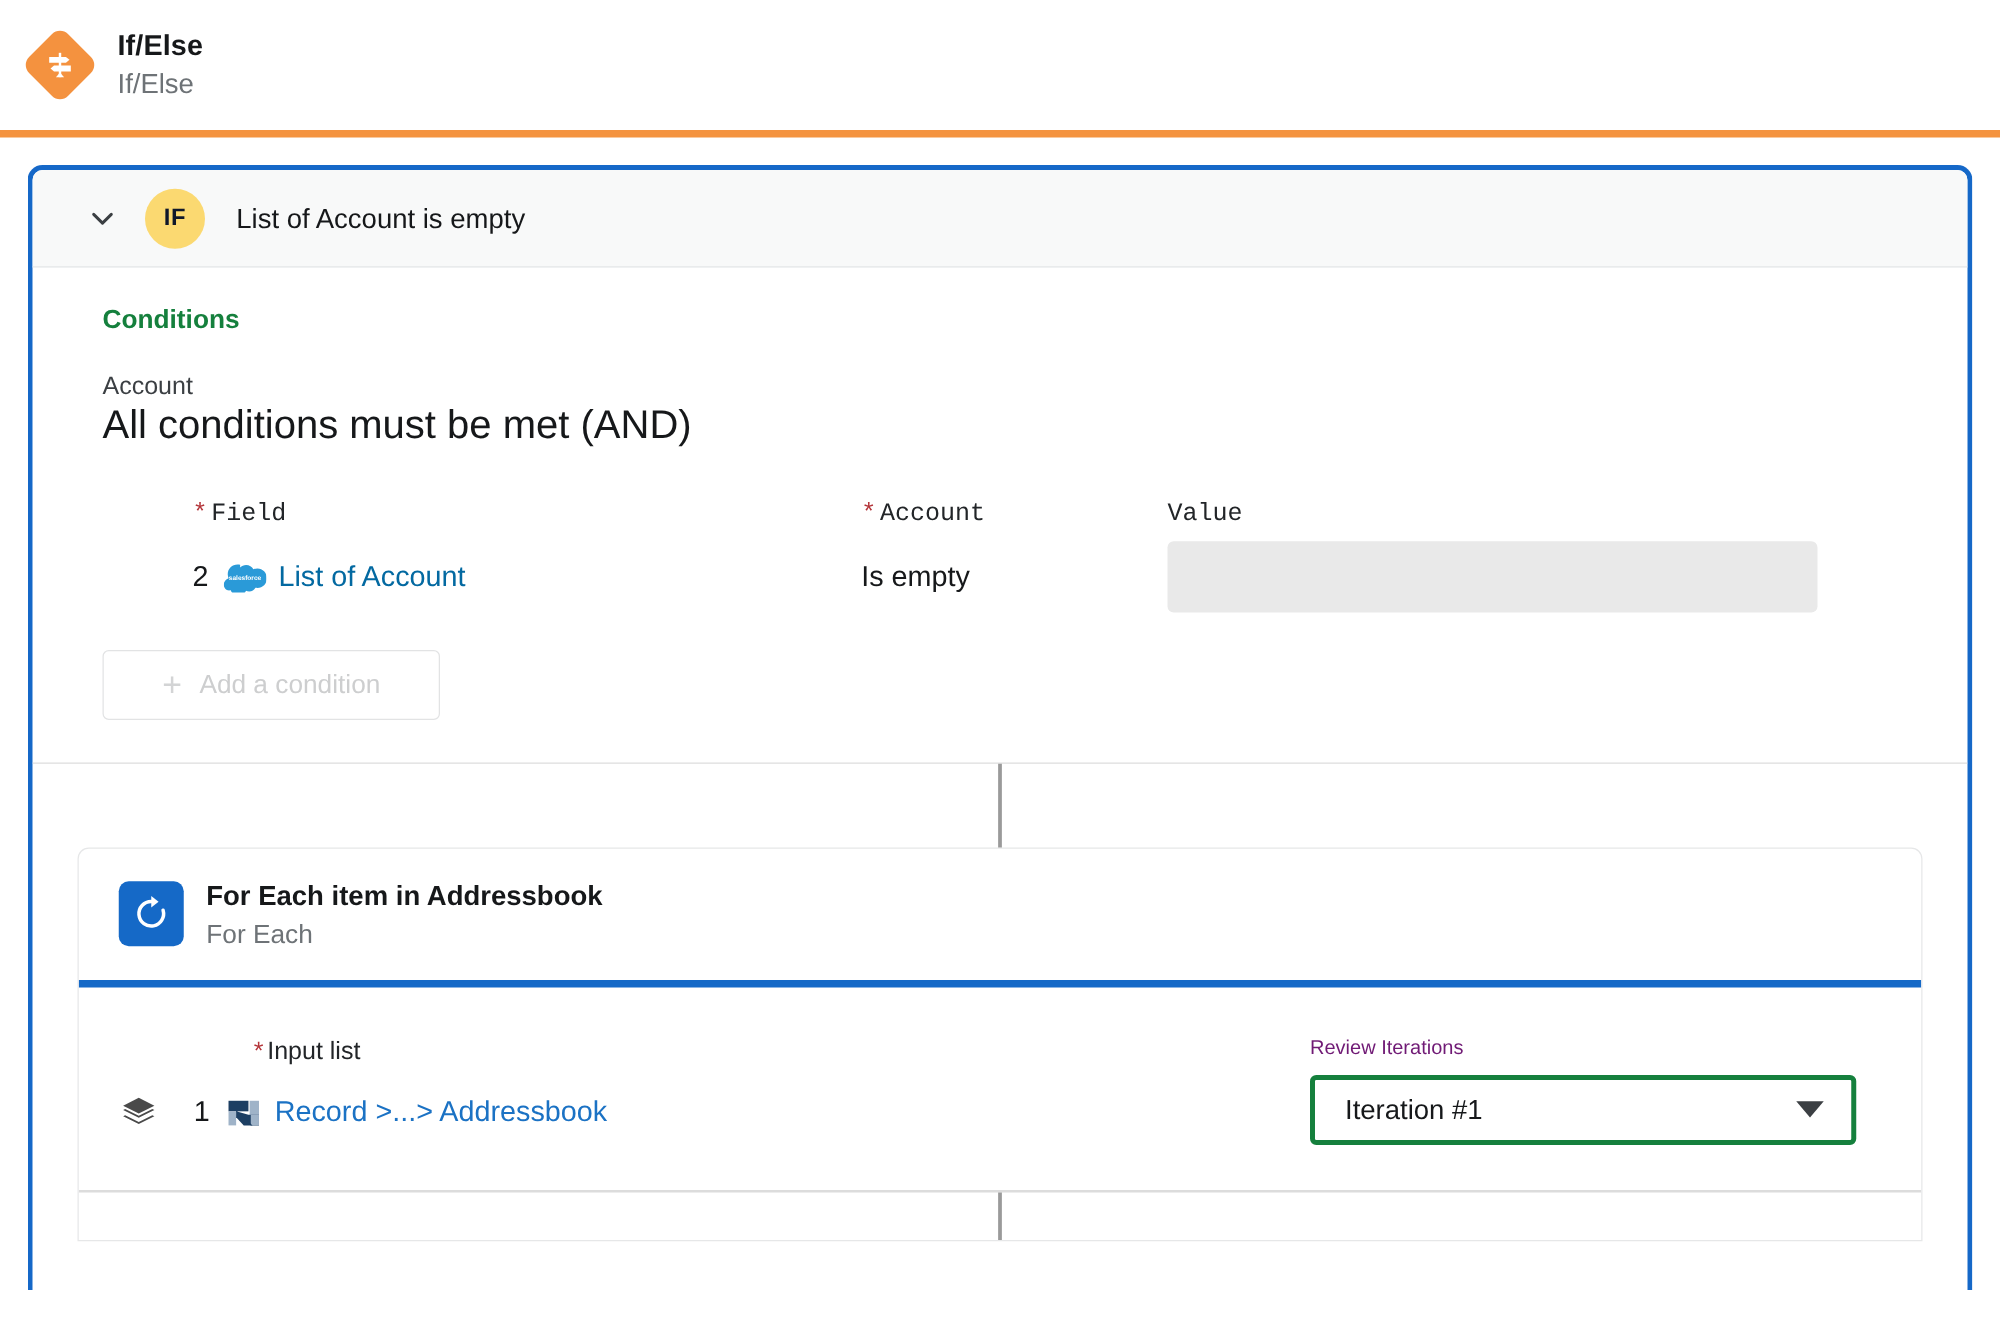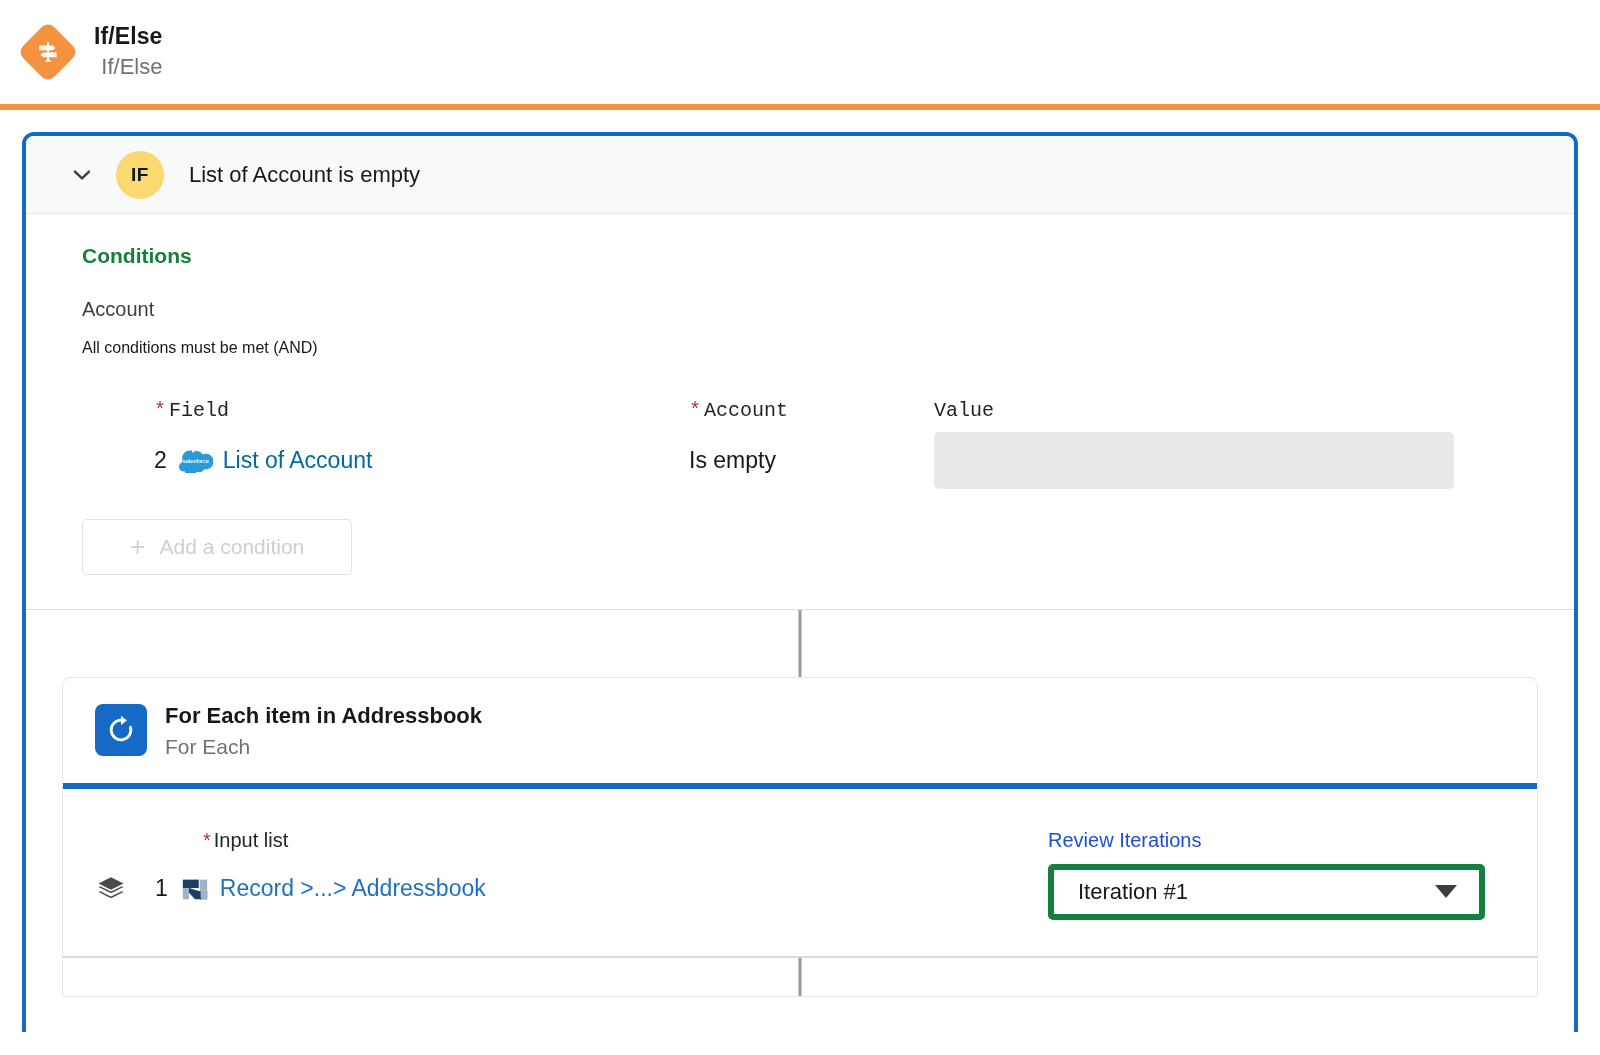--- a/index.html
+++ b/index.html
@@ -34,21 +34,21 @@
     border-radius: 9px;
     transform: rotate(45deg);
   }
   .diamond-glyph {
     position: absolute;
     inset: 0;
     display: flex;
     align-items: center;
     justify-content: center;
   }
-  .header-texts { display: flex; flex-direction: column; justify-content: center; align-items: flex-end; }
+  .header-texts { display: flex; flex-direction: column; justify-content: center; }
   .header-title {
     font-size: 23px;
     font-weight: bold;
     color: #16181a;
     line-height: 1.25;
     letter-spacing: .1px;
   }
   .header-subtitle {
     font-size: 22px;
     color: #6e7377;
@@ -113,24 +113,23 @@
     color: #15803d;
     padding-left: 56px;
   }
   .criteria-label {
     font-size: 20px;
     color: #3b3f43;
     padding-left: 56px;
     margin-top: 30px;
   }
   .criteria-value {
-    font-size: 16px;
+    font-size: 32px;
     color: #16181a;
     padding-left: 56px;
-    margin-top: 18px;
   }
 
   .cond-grid {
     margin-top: 42px;
     display: grid;
     grid-template-columns: 535px 245px 1fr;
     padding-left: 128px;
     padding-right: 120px;
   }
   .fld-label {
@@ -231,26 +230,26 @@
   }
   .inputlist-col { padding-left: 30px; }
   .inputlist-label { font-size: 20px; color: #222528; padding-left: 110px; }
   .inputlist-row {
     display: flex; align-items: center; margin-top: 14px; height: 46px;
   }
   .layers-icon { width: 36px; display: flex; align-items: center; justify-content: center; margin-right: 26px; }
   .ns-icon { margin: 0 10px 0 0; display: flex; align-items: center; }
   .inputlist-link { font-size: 23px; color: #1b72c4; }
 
-  .iter-label { font-size: 20px; color: #1d4ed8; }
+  .iter-label { font-size: 16px; color: #701a75; }
   .iter-select {
     margin-top: 12px;
     width: 437px;
     height: 56px;
-    border: 6px solid #15803d;
+    border: 4px solid #15803d;
     border-radius: 5px;
     background: #ffffff;
     display: flex;
     align-items: center;
     justify-content: space-between;
     padding: 0 22px 0 24px;
     font-size: 22px;
     color: #16181a;
     cursor: pointer;
   }

